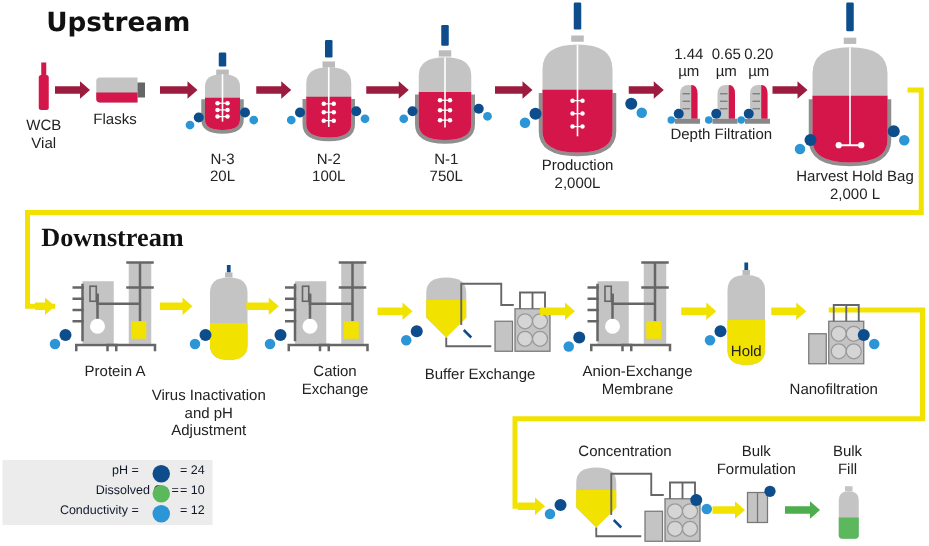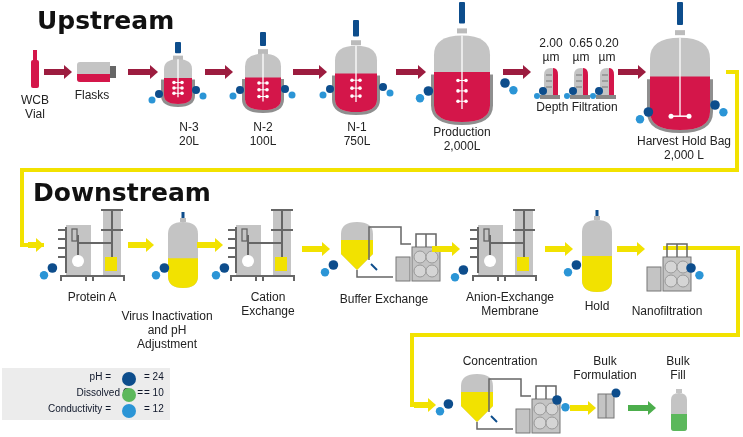--- a/index.html
+++ b/index.html
@@ -1,21 +1,21 @@
 <!DOCTYPE html>
 <html><head>
 <meta charset="utf-8">
 <style>
   html, body { margin:0; padding:0; background:#ffffff; }
   body { width:743px; height:437px; position:relative; overflow:hidden;
          font-family:"DejaVu Sans", sans-serif; }
   #canvas { position:absolute; left:0; top:0; width:743px; height:437px; }
   .lbl { position:absolute; font-size:12px; color:#222; text-align:center; line-height:14px;
          font-family:"Liberation Sans", sans-serif; white-space:nowrap; transform:translateX(-50%); }
-  .h1 { position:absolute; font-family:"DejaVu Sans", sans-serif; font-weight:bold; font-size:25px; color:#111; }
+  .h1 { position:absolute; font-family:"DejaVu Sans", sans-serif; font-weight:bold; font-size:21px; color:#111; }
   .legend { position:absolute; left:2px; top:368px; width:168px; height:52px; background:#ececec; }
   .legend .row { position:absolute; left:16px; width:168px; height:16px; font-family:"Liberation Sans", sans-serif; font-size:10px; color:#0f172a; }
   .legend .name { position:absolute; right:75px; text-align:right; white-space:nowrap; }
   .legend .dot { position:absolute; left:104px; top:1px; width:14px; height:14px; border-radius:50%; }
   .legend .val { position:absolute; left:126px; white-space:nowrap; }
 </style>
 </head>
 <body>
 
 <svg id="canvas" width="743" height="437" viewBox="0 0 743 437" xmlns="http://www.w3.org/2000/svg">
@@ -399,47 +399,47 @@
       <polygon points="648,401 656,408 648,415" fill="#4cae4c"></polygon>
     </g>
     <g>
       <rect x="676" y="389" width="6" height="4" fill="#c4c4c4"></rect>
       <path d="M671 400 Q671 393 679 393 Q687 393 687 400 V428 Q687 431 684 431 H674 Q671 431 671 428 Z" fill="#c4c4c4"></path>
       <path d="M671 414 H687 V428 Q687 431 684 431 H674 Q671 431 671 428 Z" fill="#5cb85c"></path>
     </g>
   </svg>
 
 <div class="h1" style="left:37px;top:6px;">Upstream</div>
-<div class="h1" style="left:33px;top:178px;">Downstream</div>
+<div class="h1" style="left:33px;top:178px;font-family:Liberation Serif, serif;">Downstream</div>
 
 <div class="lbl" style="left:35px;top:93px;">
     <div>WCB</div>
     <div>Vial</div>
   </div>
 <div class="lbl" style="left:92px;top:88px;">
     <div>Flasks</div>
   </div>
-<div class="lbl" style="left:189px;top:120px;">
+<div class="lbl" style="left:178px;top:120px;">
     <div>N-3</div>
     <div>20L</div>
   </div>
 <div class="lbl" style="left:263px;top:120px;text-align:center;">
     <div>N-2</div>
     <div>100L</div>
   </div>
 <div class="lbl" style="left:357px;top:120px;">
     <div>N-1</div>
     <div>750L</div>
   </div>
 <div class="lbl" style="left:462px;top:125px;">
     <div>Production</div>
     <div>2,000L</div>
   </div>
 <div class="lbl" style="left:551px;top:36px;">
-    <div>2.00</div>
+    <div>1.44</div>
     <div>µm</div>
   </div>
 <div class="lbl" style="left:581px;top:36px;">
     <div>0.65</div>
     <div>µm</div>
   </div>
 <div class="lbl" style="left:607px;top:36px;">
     <div>0.20</div>
     <div>µm</div>
   </div>
@@ -463,21 +463,21 @@
     <div>Cation</div>
     <div>Exchange</div>
   </div>
 <div class="lbl" style="left:384px;top:292px;">
     <div>Buffer Exchange</div>
   </div>
 <div class="lbl" style="left:510px;top:290px;">
     <div>Anion-Exchange</div>
     <div>Membrane</div>
   </div>
-<div class="lbl" style="left:597px;top:299px;">
+<div class="lbl" style="left:597px;top:274px;">
     <div>Hold</div>
   </div>
 <div class="lbl" style="left:667px;top:304px;">
     <div>Nanofiltration</div>
   </div>
 <div class="lbl" style="left:500px;top:354px;">
     <div>Concentration</div>
   </div>
 <div class="lbl" style="left:605px;top:354px;">
     <div>Bulk</div>

